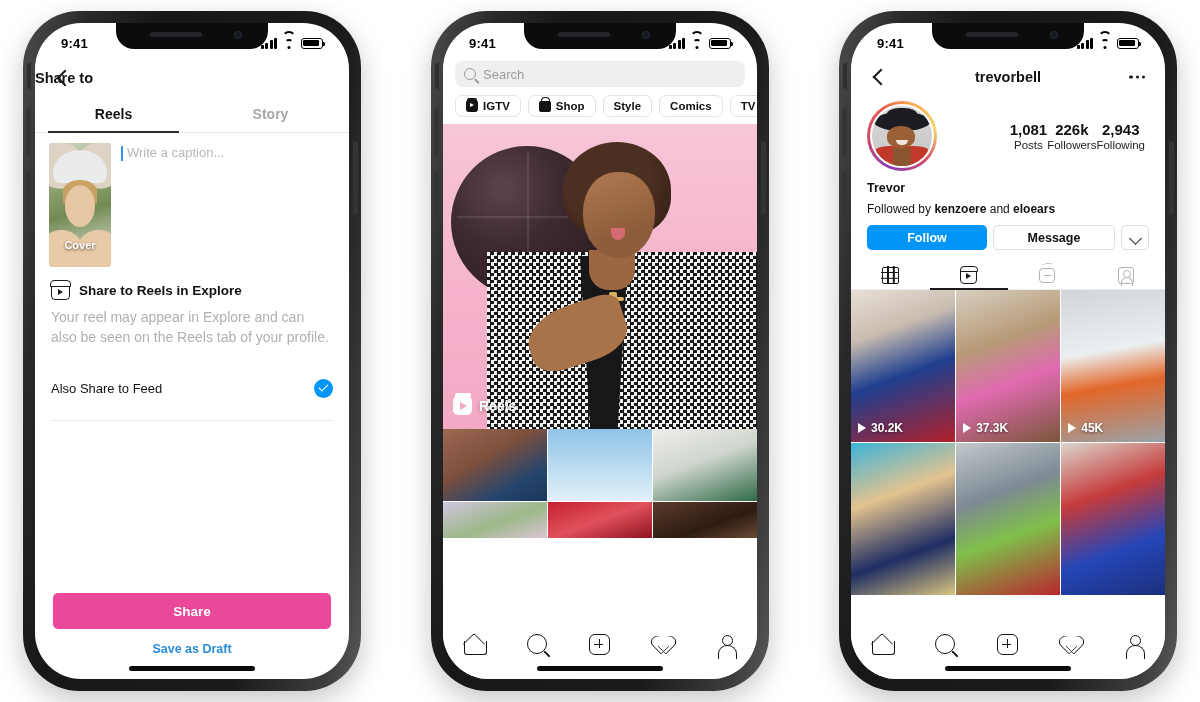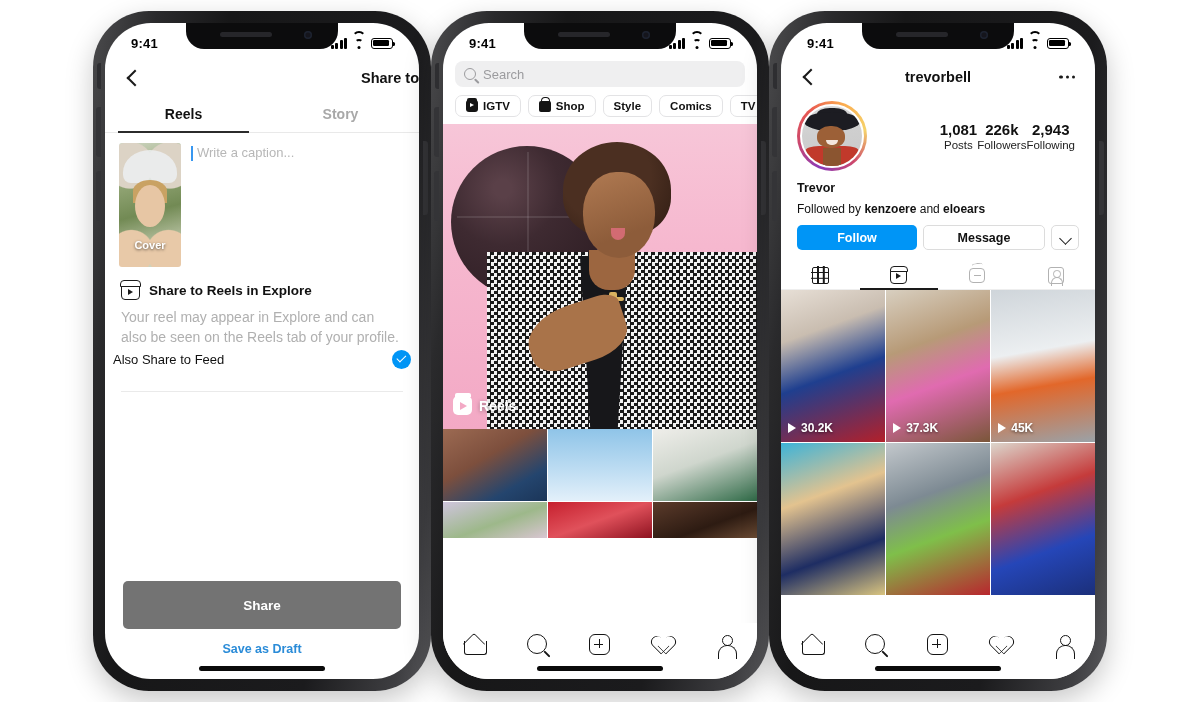--- a/index.html
+++ b/index.html
@@ -8,20 +8,21 @@
     background: #ffffff;
     font-family: "Liberation Sans", sans-serif;
     overflow: hidden;
   }
   .stage {
     position: relative;
     width: 1200px; height: 702px;
     display: flex;
     align-items: center;
     justify-content: center;
+    gap: 70px;
   }
 
   
   .phone {
     position: relative;
     width: 338px; height: 680px;
     border-radius: 56px;
     background: linear-gradient(100deg,#4c4c4e 0%, #2a2a2c 14%, #171718 30%, #1b1b1d 72%, #3e3e41 92%, #5a5a5d 100%);
     padding: 12px;
     box-shadow: 0 10px 28px rgba(0,0,0,.22);
@@ -76,21 +77,21 @@
   .batt u { display:block; height:100%; width:88%; background:#000; border-radius:1.3px; }
   .batt::after { content:""; position:absolute; right:-3.4px; top:3.2px; width:2px; height:4px;
                  background:#000; border-radius:0 1.5px 1.5px 0; }
 
   .home-ind {
     position:absolute; bottom:8px; left:50%; transform:translateX(-50%);
     width:126px; height:5px; border-radius:3px; background:#0a0a0a; z-index:35;
   }
 
   
-  .p1-nav { height:38px; display:flex; align-items:center; justify-content:flex-end; position:relative;padding-left:22px; }
+  .p1-nav { height:38px; display:flex; align-items:center; justify-content:flex-start; position:relative; }
   .p1-nav .title { font-size:14.5px; font-weight:700; color:#111; }
   .chev-back { position:absolute; left:20px; top:50%; transform:translateY(-50%); width:14px; height:14px; }
   .chev-back::before { content:""; position:absolute; left:4px; top:1px; width:10px; height:10px;
     border-left:2px solid #1a1a1a; border-bottom:2px solid #1a1a1a; transform:rotate(45deg); }
 
   .p1-tabs { display:flex; border-bottom:1px solid #e9e9e9; }
   .p1-tab { flex:1; text-align:center; padding:9px 0 10px; font-size:14px; font-weight:700; color:#a8a8a8; position:relative; }
   .p1-tab.active { color:#111; }
   .p1-tab.active::after { content:""; position:absolute; left:8%; right:8%; bottom:-1px; height:1.6px; background:#2b2b2b; }
 
@@ -117,29 +118,29 @@
   .p1-sec { padding:14px 16px 0 16px; }
   .p1-sec-head { display:flex; align-items:center; gap:9px; }
   .reel-ico { width:19px; height:19px; border:1.7px solid #1a1a1a; border-radius:4px; position:relative; flex:0 0 auto; }
   .reel-ico::before { content:""; position:absolute; left:-1.7px; right:-1.7px; top:-1.7px; height:5px;
     border:1.7px solid #1a1a1a; border-radius:4px 4px 0 0; background:#fff; }
   .reel-ico::after { content:""; position:absolute; left:6px; top:6.5px;
     border-left:5.5px solid #1a1a1a; border-top:3.6px solid transparent; border-bottom:3.6px solid transparent; }
   .p1-sec-title { font-size:13.5px; font-weight:700; color:#111; }
   .p1-sec-desc { font-size:14px; color:#b0b0b0; line-height:1.45; margin-top:7px; max-width:280px; }
 
-  .p1-row { display:flex; align-items:center; justify-content:space-between; padding:0 8px; margin-top:2px; }
+  .p1-row { display:flex; align-items:center; justify-content:space-between; padding:0 16px; margin-top:31px; }
   .p1-row .lbl { font-size:13px; color:#111; font-weight:400; }
   .check-on { width:19px; height:19px; border-radius:50%; background:#0095f6; position:relative; }
   .check-on::after { content:""; position:absolute; left:5px; top:5.6px; width:8px; height:4.4px;
     border-left:1.9px solid #fff; border-bottom:1.9px solid #fff; transform:rotate(-45deg); }
 
   .p1-divider { height:1px; background:#eaeaea; margin:22px 16px 0 16px; }
   .p1-footer { position:absolute; left:0; right:0; bottom:22px; padding:0 18px; }
-  .btn-share { width:100%; height:48px; border-radius:5px; background:#737373; border:none;
+  .btn-share { width:100%; height:36px; border-radius:5px; background:#ec4899; border:none;
     color:#fff; font-size:13.5px; font-weight:700; font-family:inherit; display:flex; align-items:center; justify-content:center; }
   .btn-draft { width:100%; margin-top:13px; text-align:center; color:#2b8cd8; font-size:12.5px; font-weight:700; background:none; border:none; font-family:inherit; }
 
   
   .p2-search { margin:2px 12px 0 12px; height:26px; border-radius:8px; background:#efeff0; display:flex; align-items:center; gap:7px; padding:0 9px; }
   .mag { width:12px; height:12px; border:1.6px solid #9b9b9e; border-radius:50%; position:relative; flex:0 0 auto; }
   .mag::after { content:""; position:absolute; right:-4px; bottom:-2.5px; width:5.5px; height:1.6px; background:#9b9b9e; transform:rotate(45deg); border-radius:1px; }
   .p2-search .ph { font-size:13px; color:#9b9b9e; }
 
   .chips { display:flex; gap:7px; padding:8px 16px 7px 12px; overflow:hidden; }

